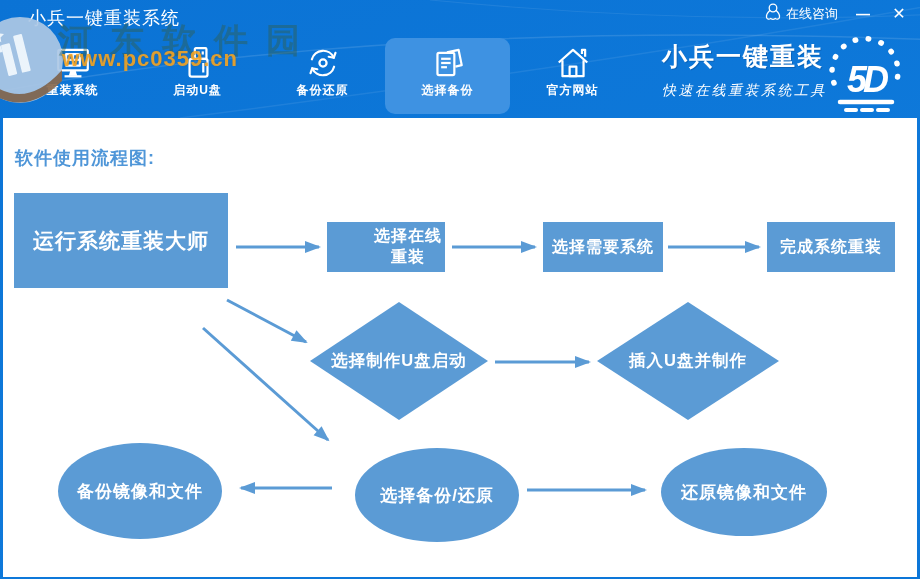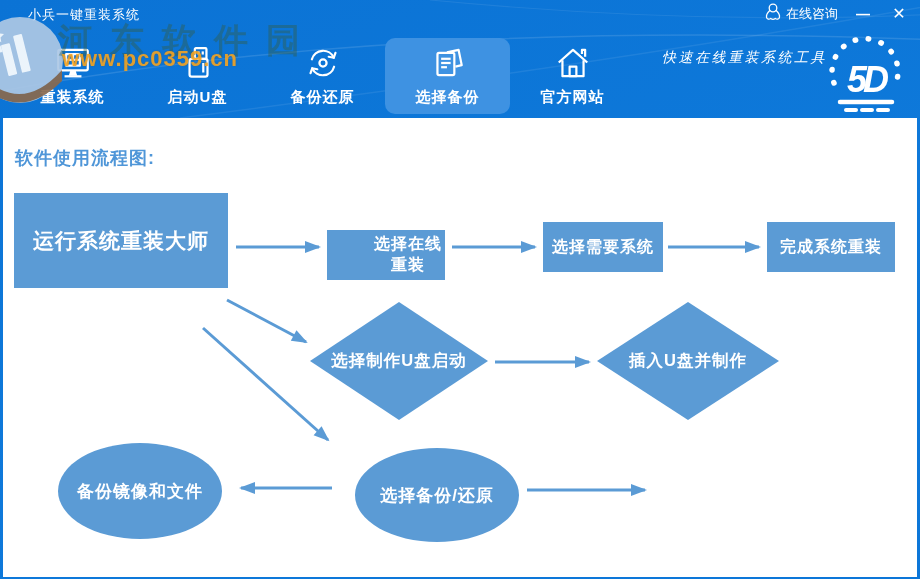--- a/index.html
+++ b/index.html
@@ -8,35 +8,35 @@
 
   .window { position:relative; width:920px; height:579px;
     background:linear-gradient(160deg,#0b73d5 0%,#0e79da 55%,#0c76d8 100%);
     overflow:hidden; }
 
   
   .swoosh { position:absolute; left:0; top:0; z-index:1; pointer-events:none; }
 
   
   .titlebar { position:absolute; left:0; top:0; width:920px; height:28px; z-index:2; color:#fff; }
-  .titlebar-title { position:absolute; left:28px; top:6px; font-size:13px; letter-spacing:1px; }
+  .titlebar-title { position:absolute; left:28px; top:6px; font-size:18px; letter-spacing:1px; }
   .tb-right { position:absolute; right:10px; top:0; height:28px; display:flex; align-items:center; gap:14px; }
   .qq-wrap { display:flex; align-items:center; gap:4px; cursor:pointer; }
   .qq-label { font-size:13px; }
   .tb-btn { width:22px; height:22px; display:flex; align-items:center; justify-content:center;
             font-size:15px; cursor:pointer; line-height:1; }
   .tb-min { font-weight:bold; letter-spacing:0; font-size:14px; }
   .tb-close { font-size:16px; }
 
   
   .nav { position:absolute; left:10px; top:38px; display:flex; z-index:2; }
   .nav-item { width:125px; height:76px; display:flex; flex-direction:column; align-items:center;
               justify-content:flex-start; color:#fff; cursor:pointer; border-radius:10px; }
   .nav-item .nicon { height:44px; display:flex; align-items:center; justify-content:center; padding-top:6px; }
-  .nav-item .nlabel { font-size:15px; font-weight:bold; margin-top:6px; letter-spacing:1px; }
+  .nav-item .nlabel { font-size:12px; font-weight:bold; letter-spacing:1px; }
   .nav-item.active { background:#3e92e2; }
 
   
   .brand { position:absolute; left:662px; top:40px; z-index:2; color:#fff; width:250px; }
   .brand-name { font-size:25px; font-weight:800; letter-spacing:2px;
                 text-shadow:1px 1px 0 rgba(0,40,90,.25); }
   .brand-slogan { margin-top:9px; font-size:14px; letter-spacing:2.5px; font-style:italic; }
   .brand-logo { position:absolute; left:826px; top:32px; z-index:2; }
 
   
@@ -50,21 +50,21 @@
 
   
   .content { position:absolute; left:3px; right:3px; top:118px; bottom:2px; background:#fff; z-index:2;text-decoration:underline; }
   .section-title { position:absolute; left:12px; top:28px; font-size:18px; font-weight:bold;
                    color:#4f96d8; letter-spacing:1px; }
 
   .flow-node { position:absolute; background:#5b9bd5; color:#fff; display:flex;
                align-items:center; justify-content:center; text-align:center;
                font-weight:600; letter-spacing:1px; }
   .n-run     { left:11px;  top:75px;  width:214px; height:95px; font-size:21px; }
-  .n-online  { left:324px; top:112px; width:118px; height:50px; font-size:16px;padding-left:44px; }
+  .n-online  { left:324px; top:104px; width:118px; height:50px; font-size:16px;padding-left:44px; }
   .n-system  { left:540px; top:104px; width:120px; height:50px; font-size:16px; }
   .n-done    { left:764px; top:104px; width:128px; height:50px; font-size:16px; }
   .diamond   { clip-path:polygon(50% 0,100% 50%,50% 100%,0 50%); font-size:16.5px; }
   .n-makeusb   { left:307px; top:184px; width:178px; height:118px; }
   .n-insertusb { left:594px; top:184px; width:182px; height:118px; }
   .ellipse   { border-radius:50%; font-size:17px; }
   .n-backup  { left:55px;  top:325px; width:164px; height:96px; }
   .n-chooseb { left:352px; top:330px; width:164px; height:94px; }
   .n-restore { left:658px; top:330px; width:166px; height:88px; }
 
@@ -162,20 +162,21 @@
           <path d="M26.5,9.5 L26.5,5.5 L29.5,5.5 L29.5,12"></path>
           <path d="M8,15.5 L8,30.5 L28,30.5 L28,15.5"></path>
           <rect x="14.8" y="21.5" width="6.4" height="9"></rect>
         </svg>
       </span>
       <span class="nlabel">官方网站</span>
     </div>
   </div>
 
   <div class="brand">
+    <div class="brand-name">小兵一键重装</div>
     <div class="brand-slogan">快速在线重装系统工具</div>
   </div>
   <svg class="brand-logo" width="84" height="86" viewBox="0 0 84 86">
     <path d="M 8,51 A 33 33 0 1 1 70,51" fill="none" stroke="#fff" stroke-width="5.5" stroke-linecap="round" stroke-dasharray="0.5 12.8"></path>
     <text x="21" y="60" font-size="36" font-weight="bold" font-style="italic" letter-spacing="-4" fill="#fff" font-family="'Liberation Sans',sans-serif">5D</text>
     <path d="M14,70 H66" stroke="#fff" stroke-width="4.5" stroke-linecap="round"></path>
     <path d="M20,78 H30 M36,78 H46 M52,78 H62" stroke="#fff" stroke-width="4" stroke-linecap="round"></path>
   </svg>
 
   <div class="watermark">
@@ -215,15 +216,16 @@
     </svg>
 
     <div class="flow-node n-run">运行系统重装大师</div>
     <div class="flow-node n-online">选择在线重装</div>
     <div class="flow-node n-system">选择需要系统</div>
     <div class="flow-node n-done">完成系统重装</div>
     <div class="flow-node diamond n-makeusb">选择制作U盘启动</div>
     <div class="flow-node diamond n-insertusb">插入U盘并制作</div>
     <div class="flow-node ellipse n-backup">备份镜像和文件</div>
     <div class="flow-node ellipse n-chooseb">选择备份/还原</div>
+    <div class="flow-node ellipse n-restore">还原镜像和文件</div>
   </div>
 
 </div>
 
 </body></html>

